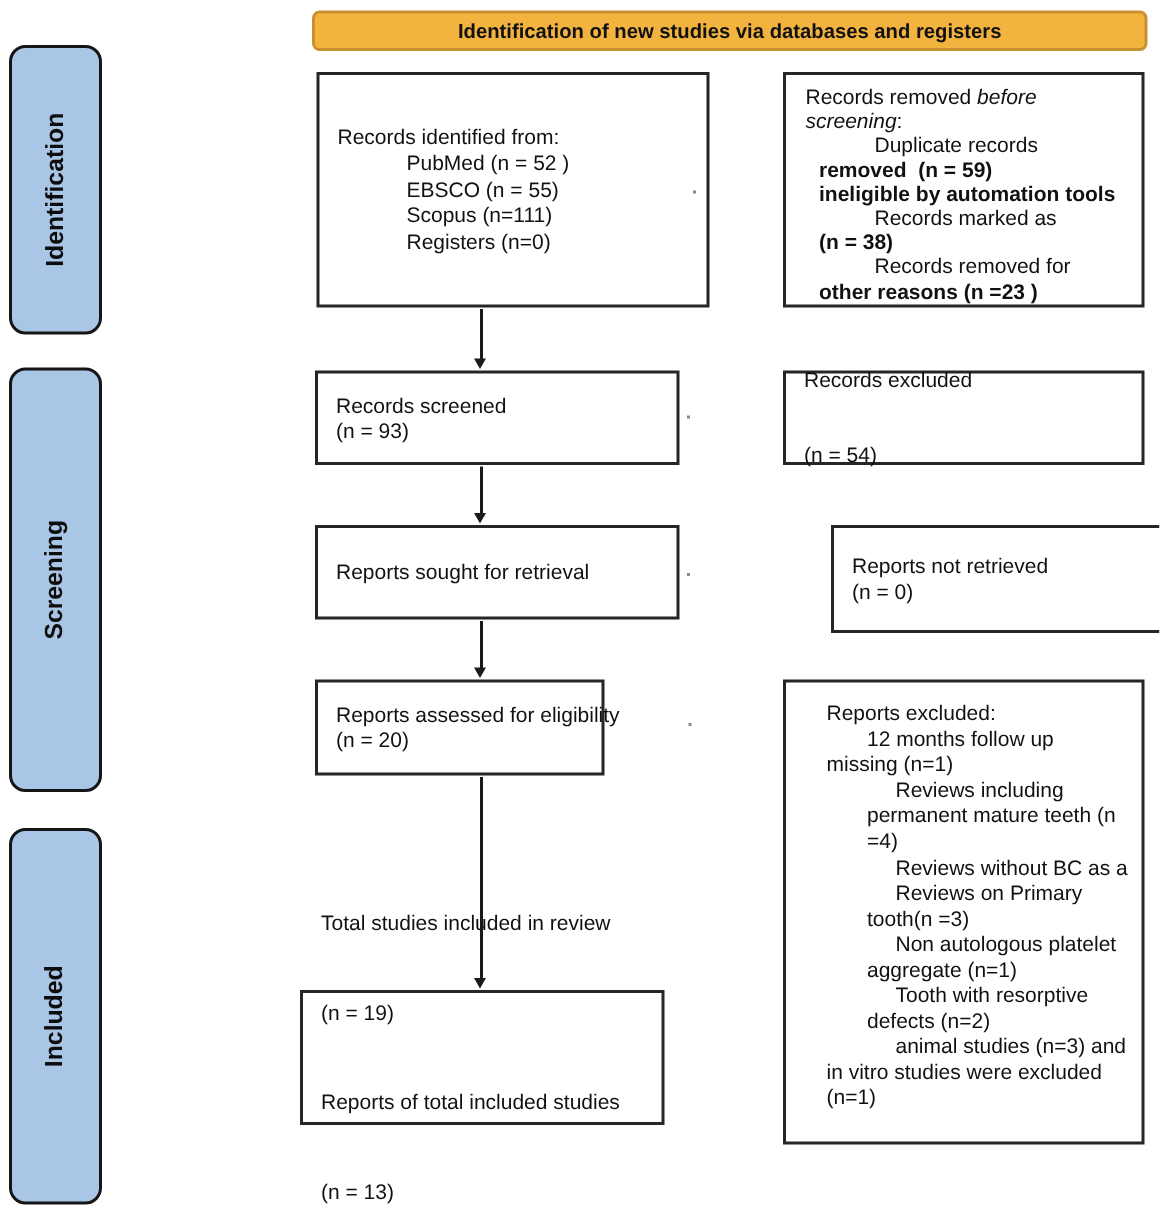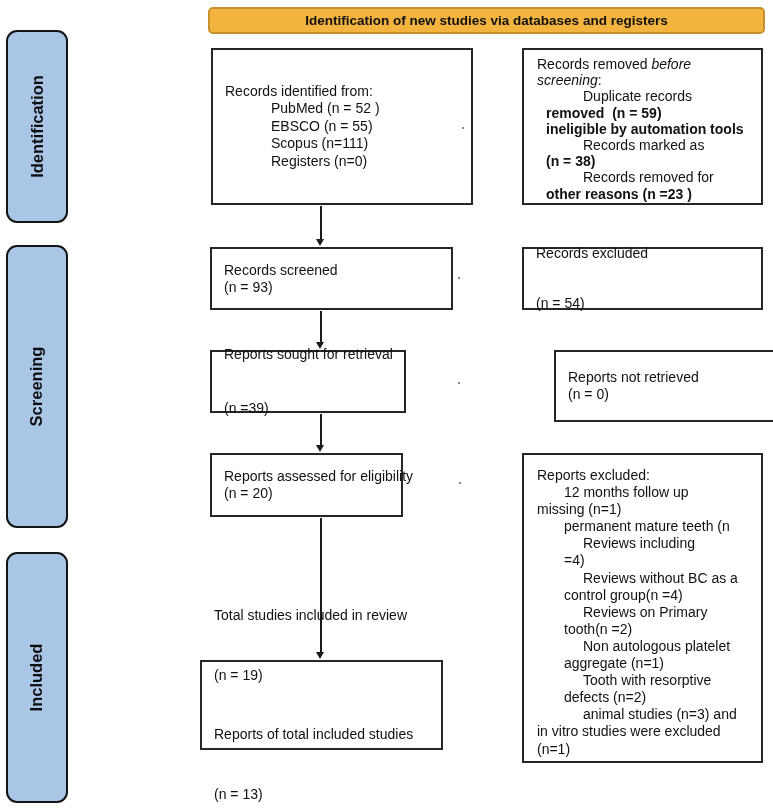--- a/index.html
+++ b/index.html
@@ -39,25 +39,25 @@
   .ind2{padding-left:27px;}
   .ind3{padding-left:46px;}
   .em{font-style:italic;}
   .b-identified{left:211px;top:48px;width:262px;height:157px;
     display:flex;flex-direction:column;justify-content:center;
     padding-left:12px;line-height:17.5px;}
   .b-removed{left:522px;top:48px;width:241px;height:157px;
     padding:6px 6px 0 13px;line-height:16.2px;}
   .b-screened{left:210px;top:247px;width:243px;height:63px;}
   .b-excluded{left:522px;top:247px;width:241px;height:63px;gap:33px;}
-  .b-sought{left:210px;top:350px;width:196px;height:63px;gap:37px;}
+  .b-sought{left:210px;top:350px;width:243px;height:63px;gap:37px;}
   .b-notretrieved{left:554px;top:350px;width:241px;height:72px;}
   .b-assessed{left:210px;top:453px;width:193px;height:64px;}
   .b-reportsexcluded{left:522px;top:453px;width:241px;height:310px;
-    padding:12px 4px 0 13px;line-height:17.1px;}
+    padding:12px 4px 0 27px;line-height:17.1px;}
   .b-total{left:200px;top:660px;width:243px;height:90px;
     display:flex;flex-direction:column;justify-content:center;
     padding-left:12px;line-height:17.5px;gap:42px;}
   .centered2{display:flex;flex-direction:column;justify-content:center;padding-left:12px;}
   .arrow{position:absolute;width:9px;}
   .arrow .shaft{
     position:absolute;left:4px;top:0;width:1.5px;height:calc(100% - 6px);
     background:var(--arrow,#1a1a1a);
   }
   .arrow .head{
@@ -119,44 +119,42 @@
       <div class="line ind0"><span>(n = 93)</span></div>
     </div>
 
   <div class="box b-excluded centered2">
       <div class="line ind0"><span>Records excluded</span></div>
       <div class="line ind0"><span>(n = 54)</span></div>
     </div>
 
   <div class="box b-sought centered2">
       <div class="line ind0"><span>Reports sought for retrieval</span></div>
-      <div class="line ind0"><span>(n =39)</span></div>
     </div>
 
   <div class="box b-notretrieved centered2">
       <div class="line ind0"><span>Reports not retrieved</span></div>
       <div class="line ind0"><span>(n = 0)</span></div>
     </div>
 
   <div class="box b-assessed centered2">
       <div class="line ind0"><span>Reports assessed for eligibility</span></div>
       <div class="line ind0"><span>(n = 20)</span></div>
     </div>
 
   <div class="box b-reportsexcluded">
       <div class="line ind0"><span>Reports excluded:</span></div>
       <div class="line ind2"><span>12 months follow up</span></div>
       <div class="line ind0"><span>missing (n=1)</span></div>
+      <div class="line ind3"><span>Reviews including</span></div>
       <div class="line ind2"><span>permanent mature teeth (n</span></div>
-      <div class="line ind3"><span>Reviews including</span></div>
       <div class="line ind2"><span>=4)</span></div>
       <div class="line ind3"><span>Reviews without BC as a</span></div>
-      <div class="line ind2"><span>control group(n =4)</span></div>
       <div class="line ind3"><span>Reviews on Primary</span></div>
-      <div class="line ind2"><span>tooth(n =2)</span></div>
+      <div class="line ind2"><span>tooth(n =3)</span></div>
       <div class="line ind3"><span>Non autologous platelet</span></div>
       <div class="line ind2"><span>aggregate (n=1)</span></div>
       <div class="line ind3"><span>Tooth with resorptive</span></div>
       <div class="line ind2"><span>defects (n=2)</span></div>
       <div class="line ind3"><span>animal studies (n=3) and</span></div>
       <div class="line ind0"><span>in vitro studies were excluded</span></div>
       <div class="line ind0"><span>(n=1)</span></div>
     </div>
 
   <div class="box b-total">

